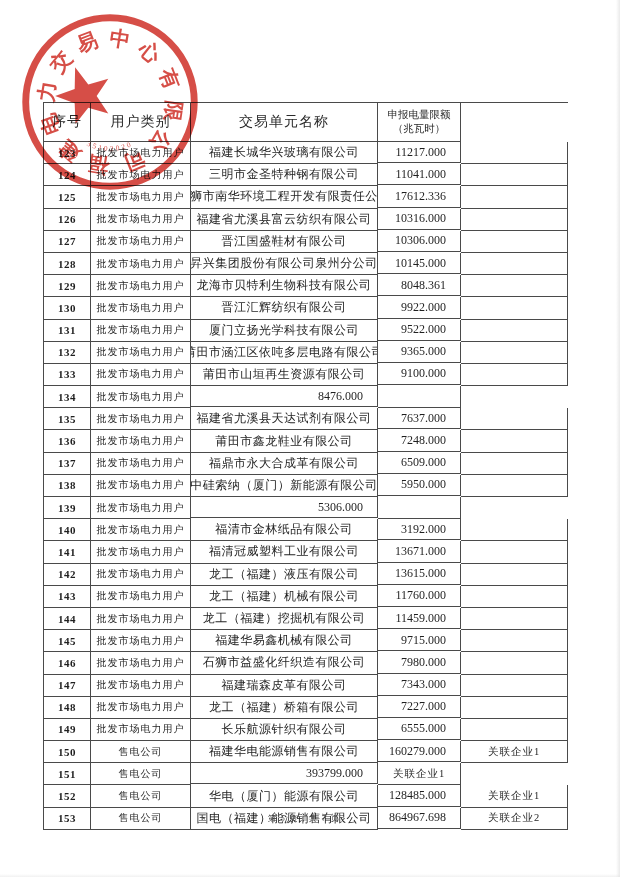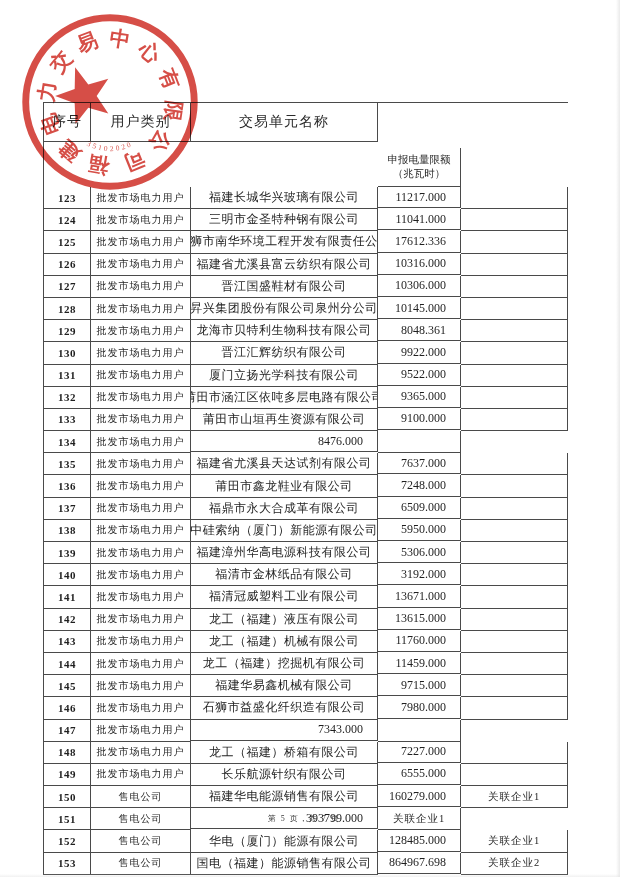--- a/index.html
+++ b/index.html
@@ -20,21 +20,21 @@
   .thead,.tr{
     display:grid;
     grid-template-columns:47px 100px 187px 83px 107px;
   }
   .th,.td{
     border-right:1.4px solid #4a4a4a;border-bottom:1.4px solid #4a4a4a;
     display:flex;align-items:center;justify-content:center;
     overflow:hidden;white-space:nowrap;
   }
   .thead .th{height:38px;font-size:14px;letter-spacing:1px;color:#2a2a2a;}
-  .th.c-limit{flex-direction:column;line-height:1.3;font-size:10.5px;letter-spacing:0;margin-top:45px;}
+  .th.c-limit{flex-direction:column;line-height:1.3;font-size:10.5px;letter-spacing:0;}
   .tr .td{height:21.2px;}
   .td.c-no{font-size:11px;letter-spacing:.5px;font-weight:bold;}
   .td.c-cat{font-size:10px;letter-spacing:1px;}
   .td.c-name{font-size:12px;letter-spacing:.5px;}
   .td.c-limit{justify-content:flex-end;padding-right:14px;box-sizing:border-box;font-size:12px;}
   .td.c-rel{font-size:10.5px;letter-spacing:1px;}
 
   
   .footer{
     position:absolute;left:0;top:813px;width:608px;text-align:center;
@@ -203,21 +203,20 @@
       <div class="td c-no">138</div>
       <div class="td c-cat">批发市场电力用户</div>
       <div class="td c-name">中硅索纳（厦门）新能源有限公司</div>
       <div class="td c-limit">5950.000</div>
       <div class="td c-rel"></div>
     </div>
 
     <div class="tr">
       <div class="td c-no">139</div>
       <div class="td c-cat">批发市场电力用户</div>
-      <div class="td c-name">福建漳州华高电源科技有限公司</div>
       <div class="td c-limit">5306.000</div>
       <div class="td c-rel"></div>
     </div>
 
     <div class="tr">
       <div class="td c-no">140</div>
       <div class="td c-cat">批发市场电力用户</div>
       <div class="td c-name">福清市金林纸品有限公司</div>
       <div class="td c-limit">3192.000</div>
       <div class="td c-rel"></div>
@@ -267,20 +266,21 @@
       <div class="td c-no">146</div>
       <div class="td c-cat">批发市场电力用户</div>
       <div class="td c-name">石狮市益盛化纤织造有限公司</div>
       <div class="td c-limit">7980.000</div>
       <div class="td c-rel"></div>
     </div>
 
     <div class="tr">
       <div class="td c-no">147</div>
       <div class="td c-cat">批发市场电力用户</div>
+      <div class="td c-name">福建瑞森皮革有限公司</div>
       <div class="td c-limit">7343.000</div>
       <div class="td c-rel"></div>
     </div>
 
     <div class="tr">
       <div class="td c-no">148</div>
       <div class="td c-cat">批发市场电力用户</div>
       <div class="td c-name">龙工（福建）桥箱有限公司</div>
       <div class="td c-limit">7227.000</div>
       <div class="td c-rel"></div>

